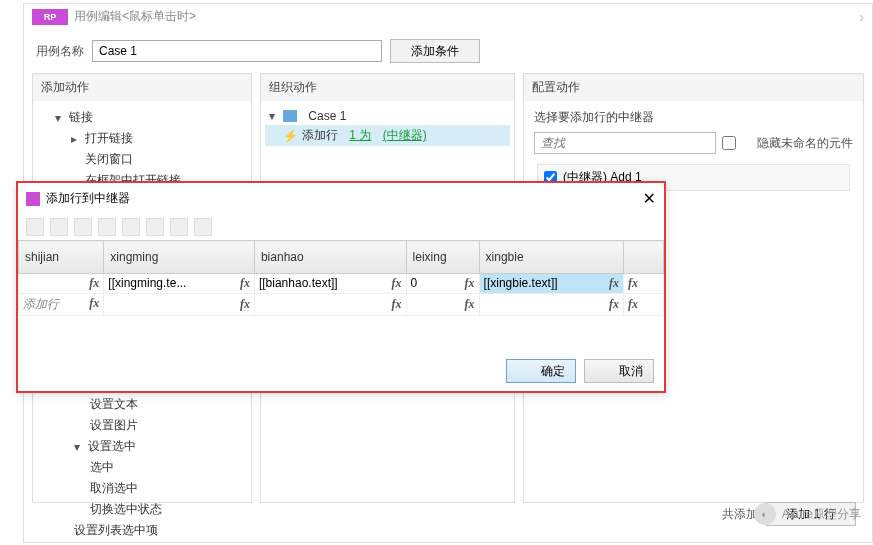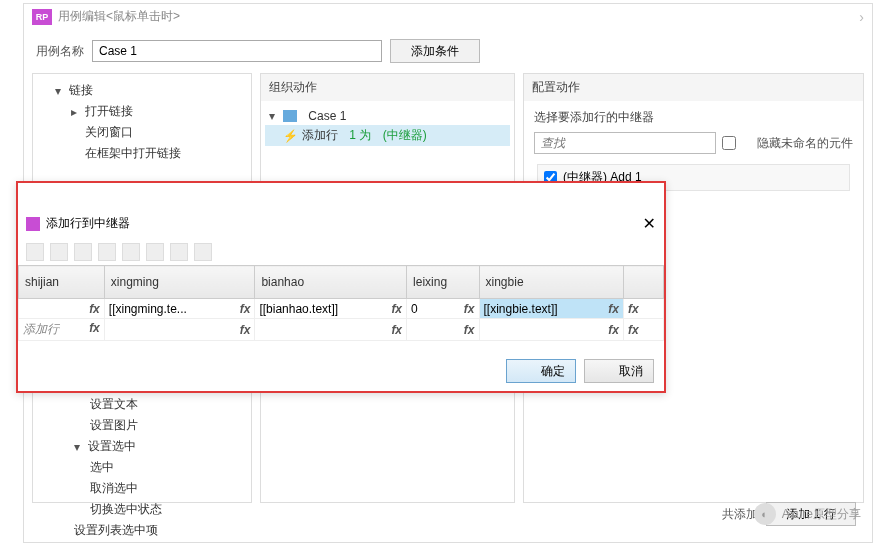--- a/index.html
+++ b/index.html
@@ -1,62 +1,62 @@
 <!DOCTYPE html>
 <html><head>
 <meta charset="utf-8">
 <style>
 * { box-sizing: border-box; margin: 0; padding: 0; font-family: "Microsoft YaHei", "Segoe UI", sans-serif; font-size: 12px; }
 body { background: #fff; width: 873px; height: 545px; overflow: hidden; position: relative; }
 
 .main-dialog { position: absolute; left: 23px; top: 3px; right: 0; height: 540px; background: #fff; border: 1px solid #ddd; }
 .dialog-title { display: flex; align-items: center; gap: 6px; padding: 4px 8px; color: #888; }
-.dialog-title .icon { width: 20px; height: 16px; background: #c84dd4; display: inline-flex; align-items: center; justify-content: center; color: #fff; font-size: 9px; font-weight: bold; }
+.dialog-title .icon { width: 36px; height: 16px; background: #c84dd4; display: inline-flex; align-items: center; justify-content: center; color: #fff; font-size: 9px; font-weight: bold; }
 .dialog-title .chev { margin-left: auto; color: #bbb; font-size: 14px; }
 
 .case-row { display: flex; align-items: center; gap: 8px; padding: 10px 12px; }
 .case-row label { color: #555; }
 .case-row input { width: 290px; height: 22px; padding: 2px 6px; border: 1px solid #aaa; }
 .case-row button { width: 90px; height: 24px; background: #f2f2f2; border: 1px solid #bbb; cursor: pointer; }
 
 .panels { display: flex; gap: 8px; padding: 0 8px 8px 8px; }
 .panel { border: 1px solid #ddd; flex: 1; min-height: 430px; background: #fff; }
 .panel-h { background: #f5f5f5; padding: 5px 8px; color: #444; }
 .panel-body { padding: 6px 4px; }
 
 .tree-row { display: flex; align-items: center; gap: 4px; padding: 2px 4px; color: #333; cursor: default; }
 .tree-row.indent1 { padding-left: 18px; }
 .tree-row.indent2 { padding-left: 34px; }
 .caret { width: 10px; display: inline-block; color: #555; }
 .tree-row.sel { background: #d6ecf7; }
 .bolt { color: #777; }
 .case-icon { width: 14px; height: 12px; background: #6ad; display: inline-block; }
-.green { color: #1a9d3a; }
+.green { color: #1a9d3a; text-decoration: underline; }
 
 .config-top { display: flex; gap: 6px; align-items: center; padding: 2px 6px 6px 6px; }
 .config-top input { flex: 1; height: 22px; padding: 2px 6px; border: 1px solid #bbb; color: #aaa; font-style: italic; }
 .config-top label { display: flex; align-items: center; gap: 21px; color: #555; }
 .config-top input[type=checkbox]{ width: 14px; height: 14px; }
 .config-item { margin: 4px 9px; padding: 4px 6px; background: #f8f8f8; border: 1px solid #e4e4e4; display: flex; align-items: center; gap: 6px; }
 
 .left-tree-ext { position: absolute; left: 32px; top: 390px; width: 200px; }
 
 .footer { position: absolute; bottom: 8px; left: 0; right: 8px; display: flex; justify-content: flex-end; align-items: center; gap: 8px; color: #555; padding: 8px; }
 
 
 .sub-dialog { position: absolute; left: 16px; top: 181px; width: 650px; height: 212px; background: #fff; border: 2px solid #e03a3a; box-shadow: 0 2px 8px rgba(0,0,0,.15); z-index: 50; }
-.sub-title { display: flex; align-items: center; gap: 6px; padding: 6px 8px; margin-top: 25px; }
+.sub-title { display: flex; align-items: center; gap: 6px; padding: 6px 8px; }
 .sub-title .close { margin-left: auto; font-size: 16px; cursor: pointer; }
 .toolbar { display: flex; gap: 6px; padding: 4px 8px; }
 .toolbar span { width: 18px; height: 18px; background: #eee; border: 1px solid #ddd; }
 
 .grid { width: 100%; border-collapse: collapse; }
 .grid th { background: linear-gradient(#f6f6f6,#e8e8e8); border: 1px solid #ccc; padding: 9px 6px; text-align: left; font-weight: normal; color: #333; }
 .grid td { border: 1px solid #eee; padding: 2px 4px; height: 20px; }
-.fx { font-weight: bold; color: #555; font-family: Liberation Sans, sans-serif; font-style: italic; }
+.fx { font-weight: bold; color: #555; font-family: Liberation Serif, serif; font-style: italic; }
 .cell-sel { background: #bfe3f7; }
 .row-label { color: #888; font-style: italic; }
 
 .sub-buttons { position: absolute; right: 10px; bottom: 8px; display: flex; gap: 8px; }
 .sub-buttons button { width: 70px; height: 24px; border: 1px solid #6aa3cf; background: linear-gradient(#eaf4fb,#d3e8f7); cursor: pointer; padding-left: 24px; }
 .sub-buttons button.cancel { border-color: #bbb; background: linear-gradient(#f6f6f6,#e6e6e6); }
 
 .watermark { position: absolute; right: 12px; bottom: 20px; display: flex; align-items: center; gap: 6px; color: #999; font-size: 14px; z-index: 60; }
 .watermark .wm-icon { width: 22px; height: 22px; border-radius: 11px; background: #ddd; display: inline-flex; align-items: center; justify-content: center; font-size: 11px; }
 </style>
@@ -71,20 +71,21 @@
   </div>
 
   <div class="case-row">
     <label>用例名称</label>
     <input type="text" value="Case 1" style="">
     <button>添加条件</button>
   </div>
 
   <div class="panels">
     <div class="panel" style="flex:0 0 220px">
+      <div class="panel-h">添加动作</div>
       <div class="panel-body">
         <div class="tree-row indent1">
             <span class="caret">▾</span>
             <span>链接</span>
           </div>
         <div class="tree-row indent2">
             <span class="caret">▸</span>
             <span>打开链接</span>
           </div>
         <div class="tree-row indent2">

